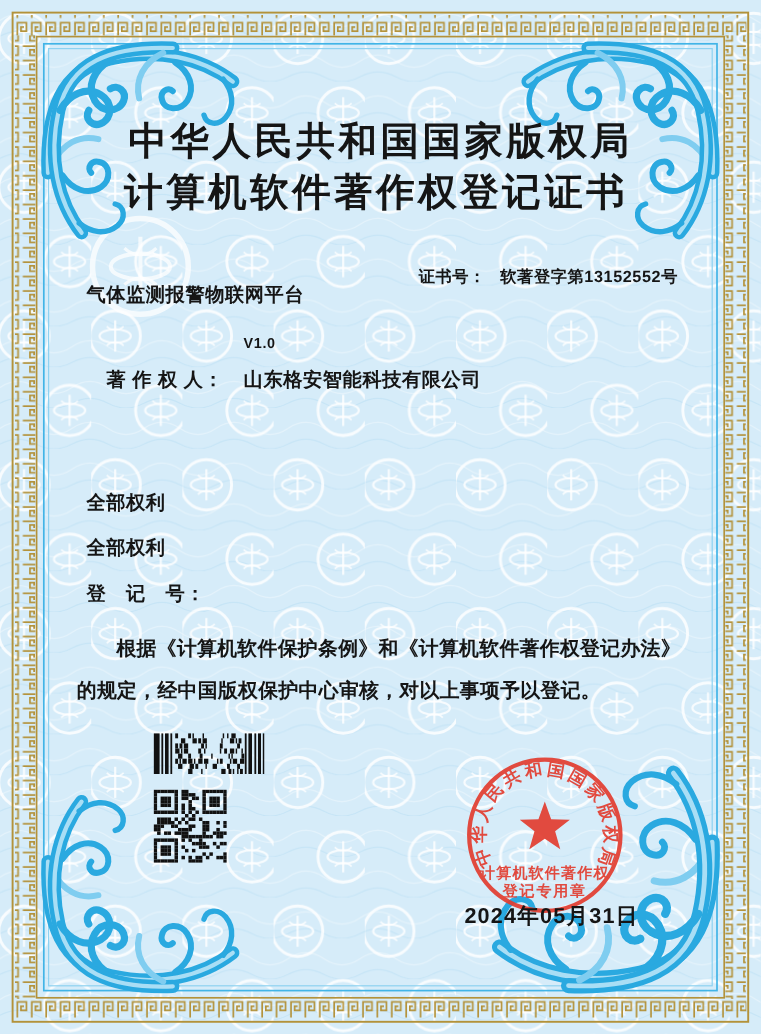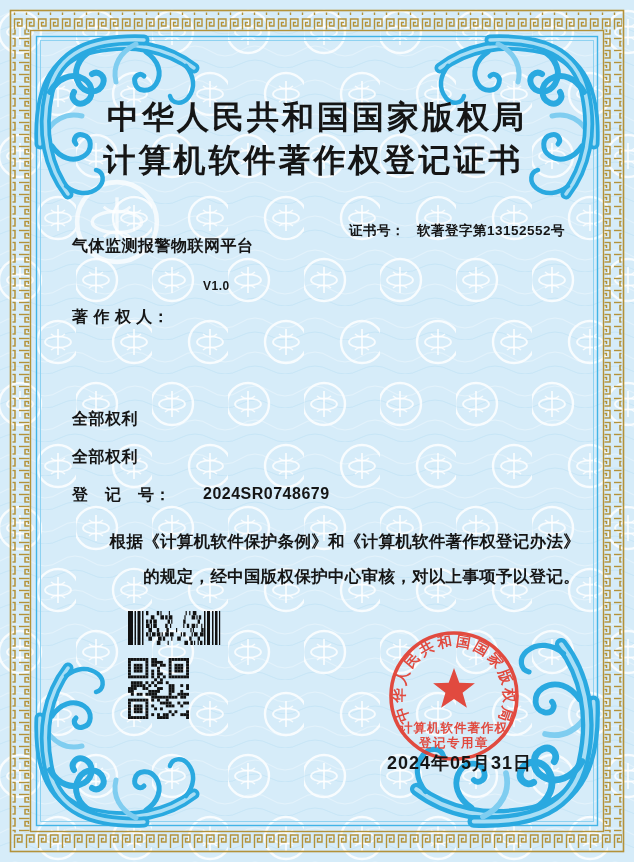--- a/index.html
+++ b/index.html
@@ -25,28 +25,28 @@
     font-size:13.5px;font-weight:bold;letter-spacing:.5px;margin-top:24px;
   }
   .certno-line .lbl{margin-right:12px;}
   .field-row{
     left:72px;display:flex;align-items:flex-start;
     font-size:16px;font-weight:bold;letter-spacing:.5px;white-space:pre;
   }
   .field-row .flabel{width:131px;flex:0 0 131px;}
   .row-1{top:236px;}
   .row-1b{left:203px;top:260px;font-size:12px;font-weight:bold;letter-spacing:.5px;margin-top:19px;}
-  .row-2{top:307px;}
+  .row-2{top:307px;text-align:center;}
   .row-3{top:409px;}
   .row-4{top:447px;}
   .row-5{top:485px;}
   .statement{
     left:64px;top:524px;width:516px;
     font-size:16.5px;font-weight:bold;line-height:35px;
-    letter-spacing:.3px;text-indent:2em;text-align:right;
+    letter-spacing:.3px;text-indent:2em;
   }
   .barcode-wrap{left:128px;top:611px;}
   .qr-wrap{left:128px;top:658px;}
   .seal-wrap{left:384px;top:626px;opacity:.92;}
   .issue-date{
     left:387px;top:751px;font-size:18px;font-weight:bold;letter-spacing:1px;
   }
 </style>
 </head>
 <body>
@@ -121,33 +121,33 @@
   <span class="lbl">证书号：</span><span>软著登字第13152552号</span>
 </div>
 
 <div class="abs field-row row-1">
   <span class="fvalue">气体监测报警物联网平台</span>
 </div>
 <div class="abs row-1b">V1.0</div>
 
 <div class="abs field-row row-2">
   <span class="flabel">著 作 权 人：</span>
+  <span class="fvalue">山东格安智能科技有限公司</span>
 </div>
 
 <div class="abs field-row row-3">
   <span class="fvalue">全部权利</span>
 </div>
 
 <div class="abs field-row row-4">
   <span class="fvalue">全部权利</span>
 </div>
 
 <div class="abs field-row row-5">
   <span class="flabel">登　记　号：</span>
-  <span class="fvalue">2024SR0748679</span>
 </div>
 
 <div class="abs statement">根据《计算机软件保护条例》和《计算机软件著作权登记办法》的规定，经中国版权保护中心审核，对以上事项予以登记。</div>
 
 <svg class="abs barcode-wrap" width="94" height="34" viewBox="0 0 94 34" id="barcode-svg">
     <rect x="0" y="0" width="5" height="34" fill="#111"></rect>
     <rect x="6.5" y="0" width="1.5" height="34" fill="#111"></rect>
     <rect x="9.5" y="0" width="3" height="34" fill="#111"></rect>
     <rect x="14" y="0" width="1.5" height="34" fill="#111"></rect>
     <rect x="18" y="0" width="2.4" height="4.25" fill="#111"></rect>

